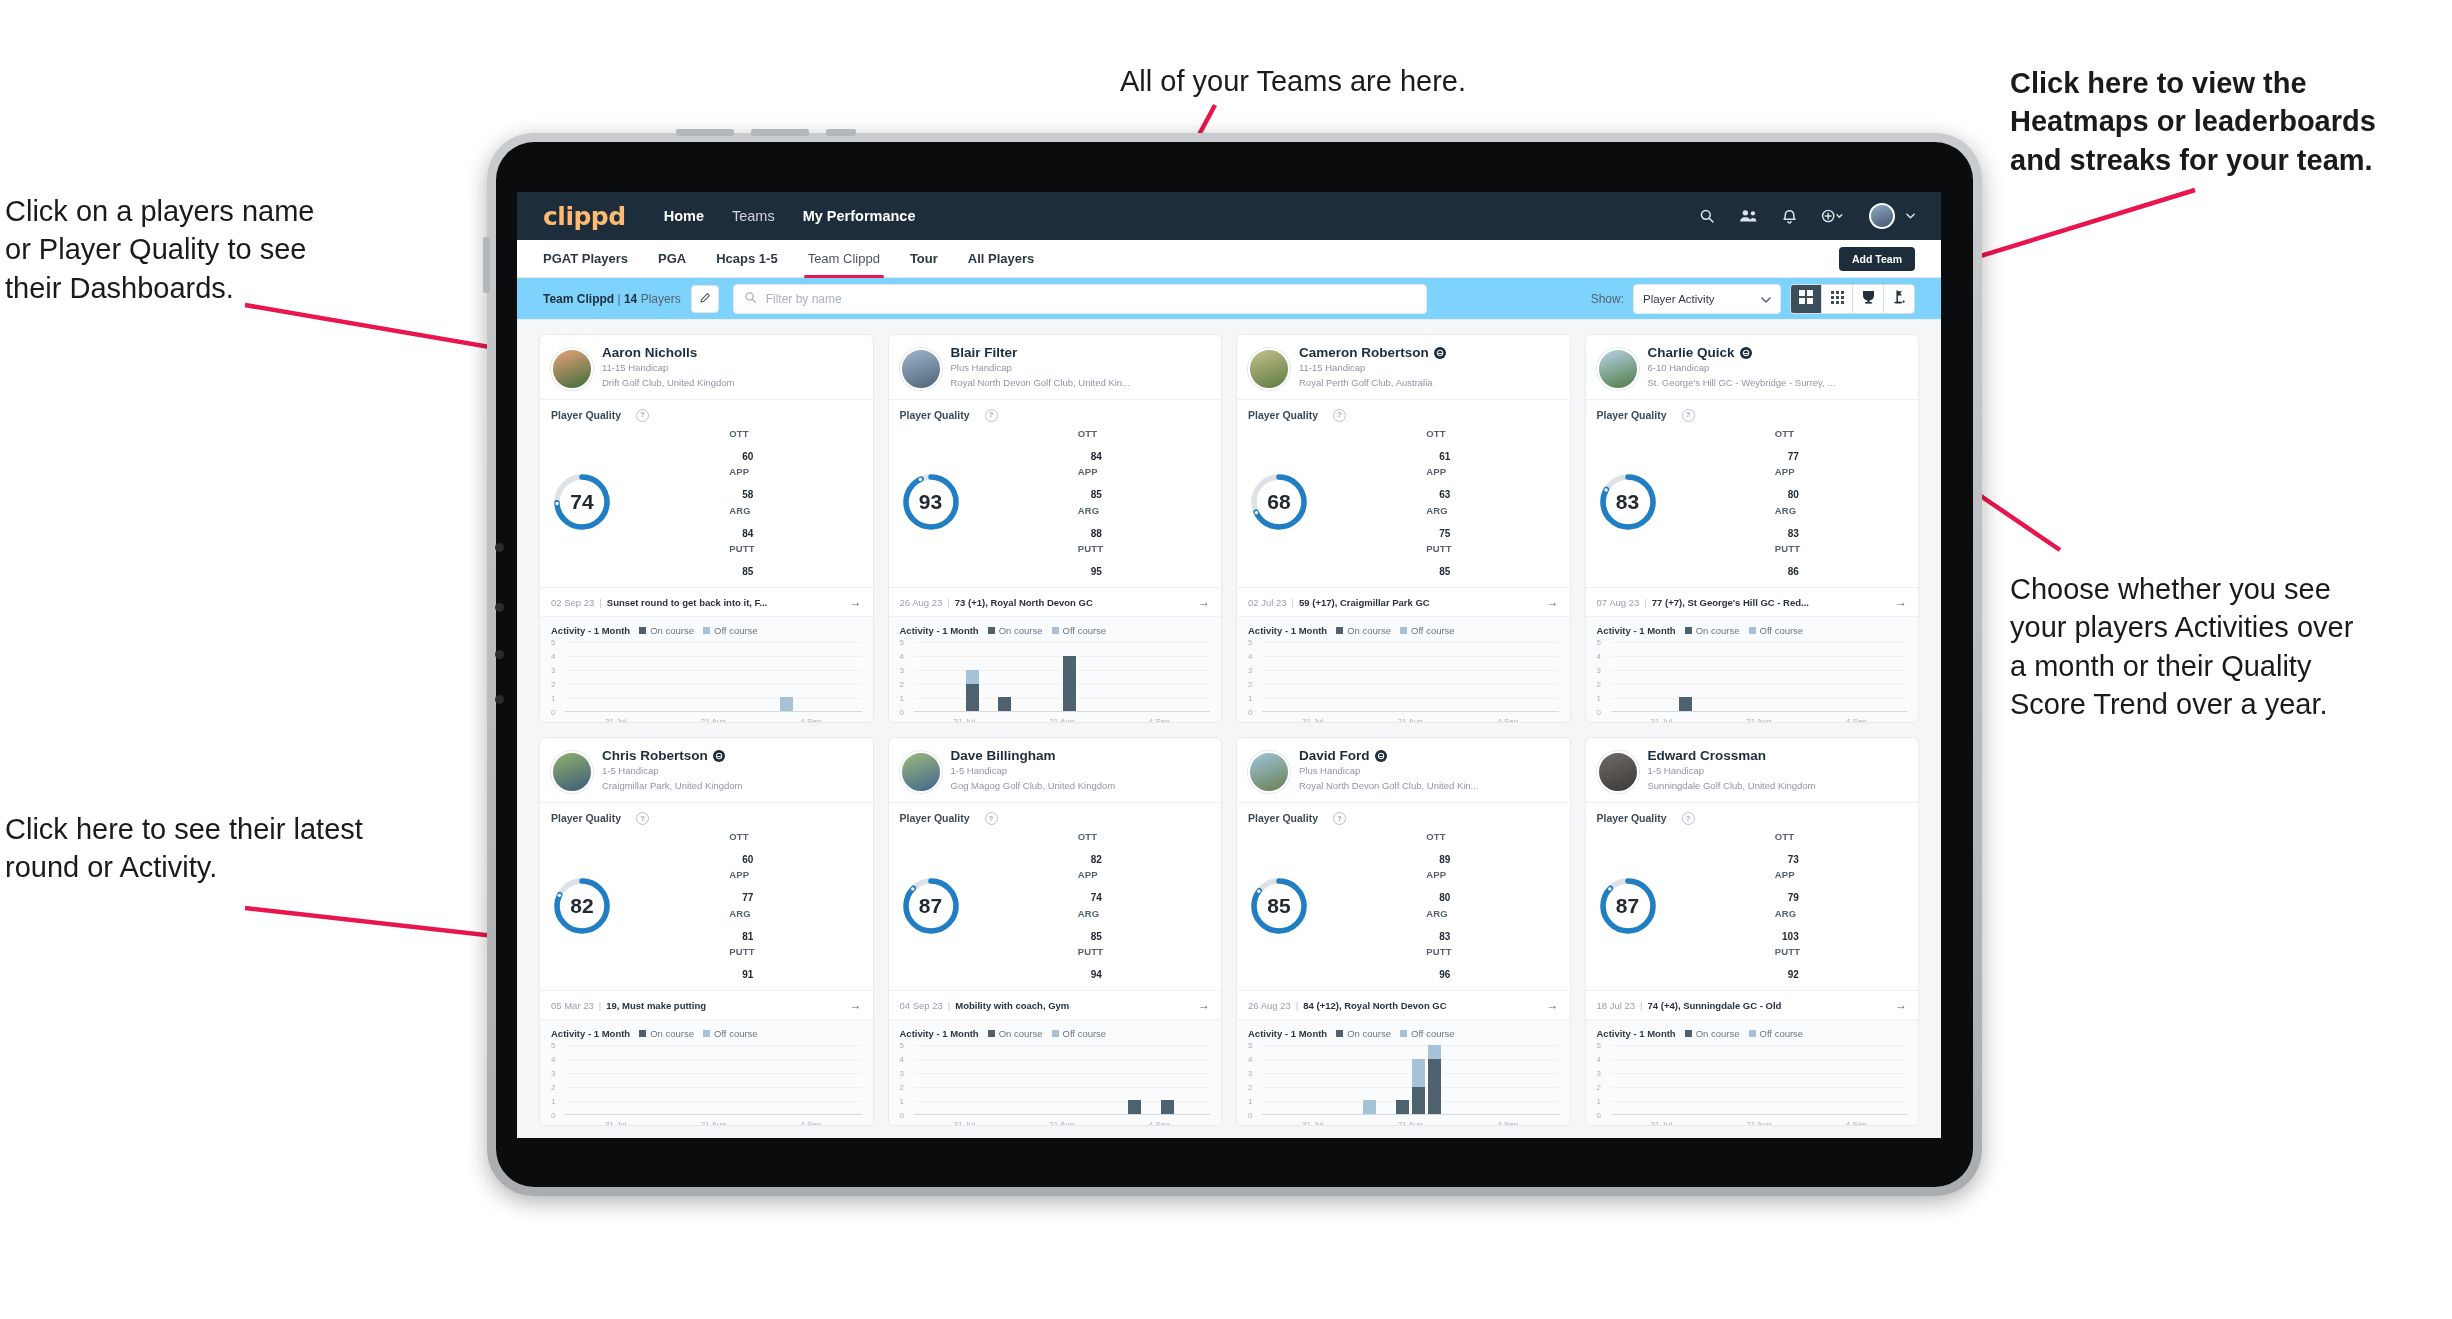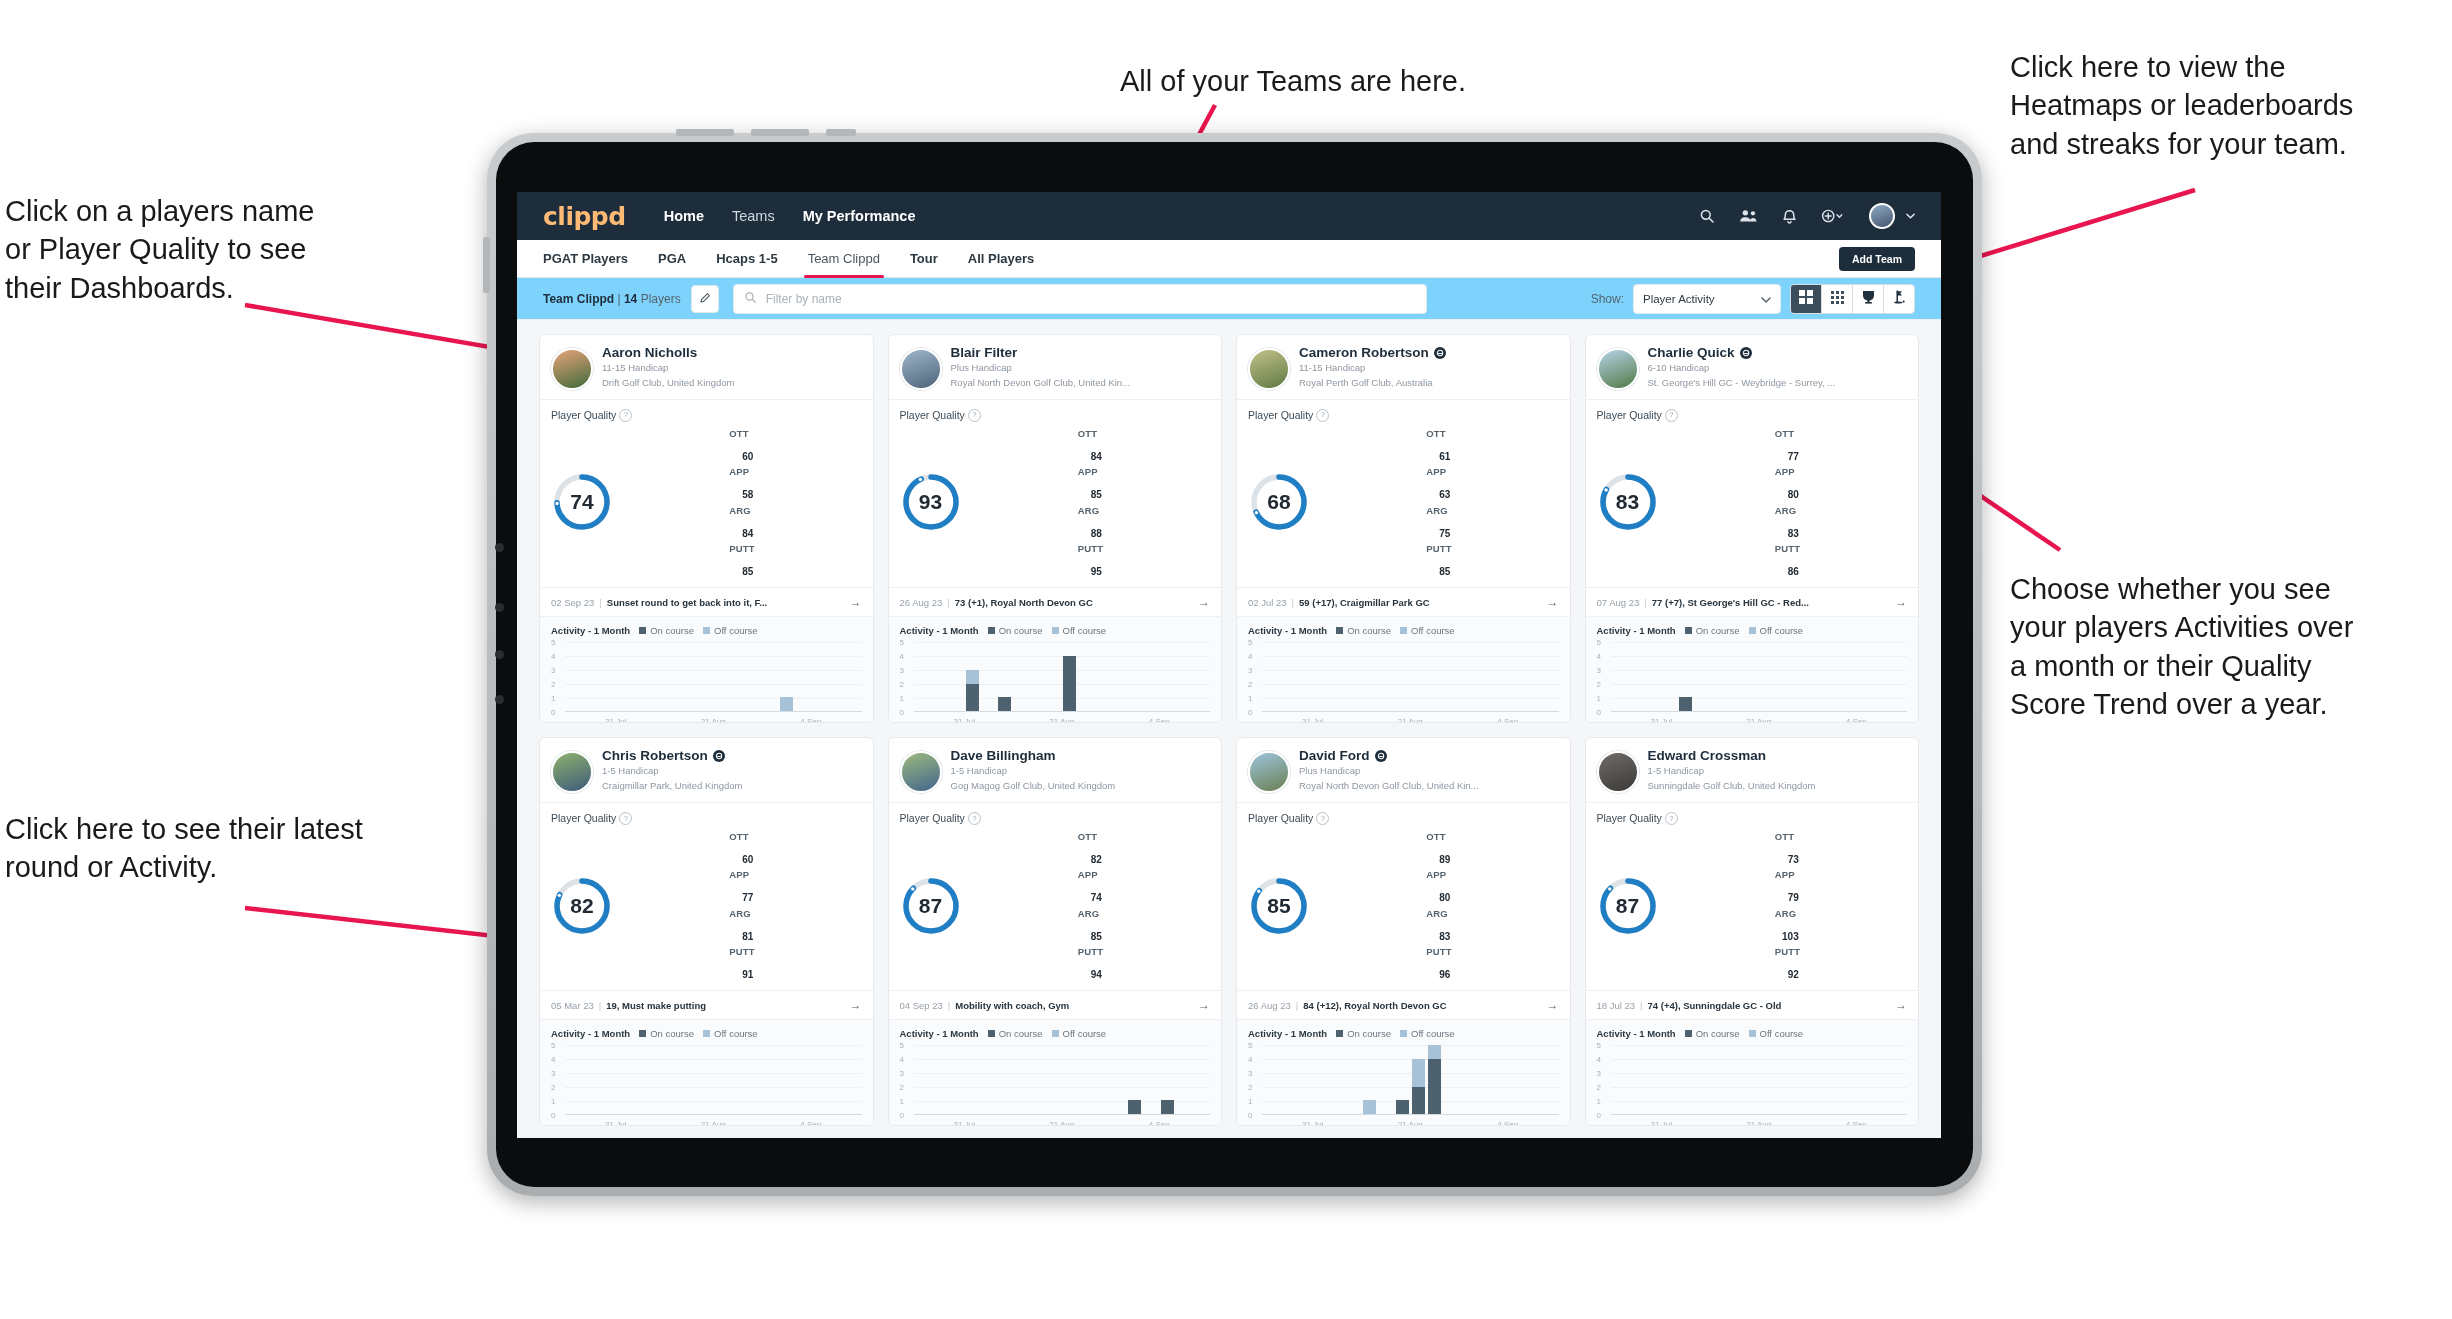--- a/index.html
+++ b/index.html
@@ -105,21 +105,21 @@
       border-bottom:1px solid #eef0f3;}
   .pavatar{width:38px;height:38px;border-radius:50%;flex:none;border:2px solid #fff;
       box-shadow:0 0 0 1px #e3e6ea;}
   .pname{font-size:13.5px;font-weight:700;color:#1e2d3b;display:flex;align-items:center;gap:5px;}
   .verified{width:12px;height:12px;border-radius:50%;background:#1e2d3b;display:flex;
       align-items:center;justify-content:center;flex:none;}
   .pmeta{font-size:9.5px;color:#8d97a1;margin-top:2px;line-height:1.35;
       white-space:nowrap;overflow:hidden;text-overflow:ellipsis;max-width:215px;}
 
   .pq-section{padding:9px 11px 10px 11px;}
-  .pq-title{font-size:10.5px;color:#3d4a55;font-weight:400;display:flex;align-items:center;gap:3px;}
+  .pq-title{font-size:10.5px;color:#3d4a55;font-weight:700;display:flex;align-items:center;gap:15px;}
   .qmark{width:11px;height:11px;border-radius:50%;border:1px solid #b9c2ca;color:#98a3ac;
       font-size:7.5px;display:flex;align-items:center;justify-content:center;line-height:1;}
   .pq-body{display:flex;align-items:center;gap:10px;margin-top:6px;}
   .donut{width:62px;height:62px;flex:none;position:relative;}
   .donut .val{position:absolute;inset:0;display:flex;align-items:center;justify-content:center;
       font-size:21px;font-weight:700;color:#222b33;font-family:"Liberation Sans",sans-serif;}
   .bars{flex:1;display:flex;flex-direction:column;gap:4.5px;}
   .barrow{display:flex;align-items:center;gap:6px;flex-direction:column;}
   .blbl{font-size:9.5px;color:#55636e;width:26px;font-weight:600;letter-spacing:.2px;}
   .btrack{flex:1;height:8px;background:#e4e7ea;border-radius:1px;position:relative;overflow:hidden;}
@@ -150,21 +150,21 @@
   .seg-on{background:#4e616f;}
   .seg-off{background:#a6c2d8;}
   .xlabs{position:absolute;left:16px;right:2px;bottom:-14px;display:flex;}
   .xlab{font-size:8px;color:#a8b1b9;flex:1;text-align:center;}
 </style>
 </head>
 <body>
 
 <div id="annos">
     <div class="anno" style="left: 1120px; top: 62px;">All of your Teams are here.</div>
-    <div class="anno" style="left: 2010px; top: 48px;">Click here to view the
+    <div class="anno" style="left: 2010px; top: 64px; font-weight: bold;">Click here to view the
 Heatmaps or leaderboards
 and streaks for your team.</div>
     <div class="anno" style="left: 5px; top: 192px;">Click on a players name
 or Player Quality to see
 their Dashboards.</div>
     <div class="anno" style="left: 2010px; top: 570px;">Choose whether you see
 your players Activities over
 a month or their Quality
 Score Trend over a year.</div>
     <div class="anno" style="left: 5px; top: 810px;">Click here to see their latest

